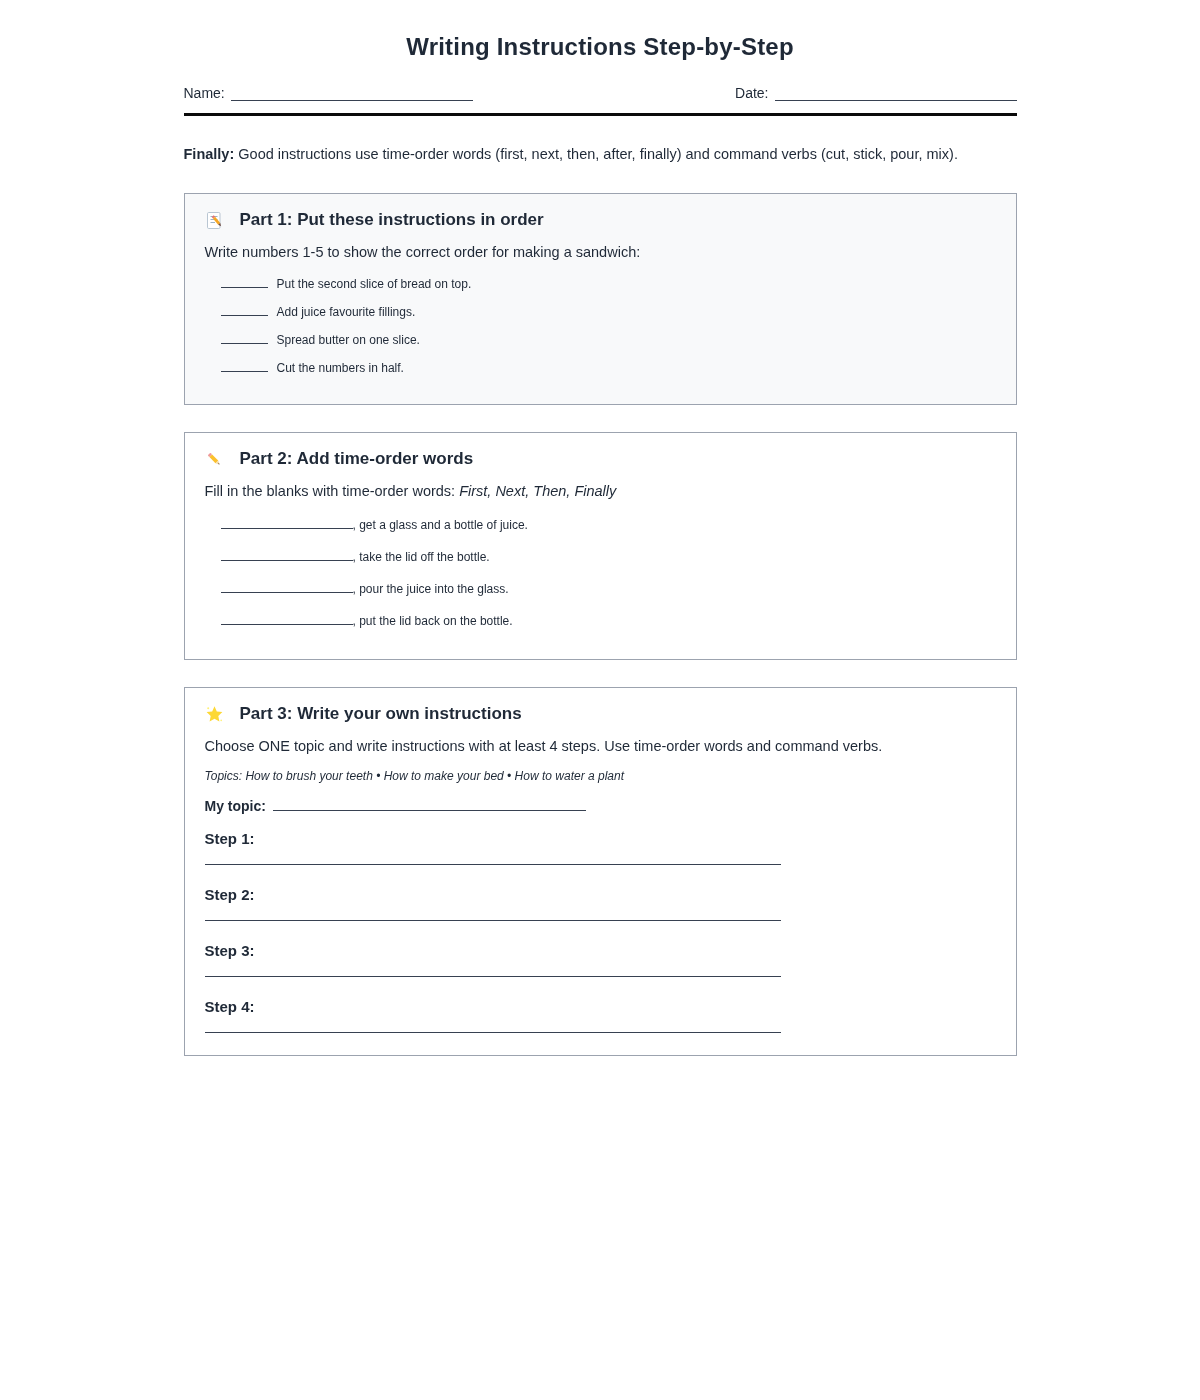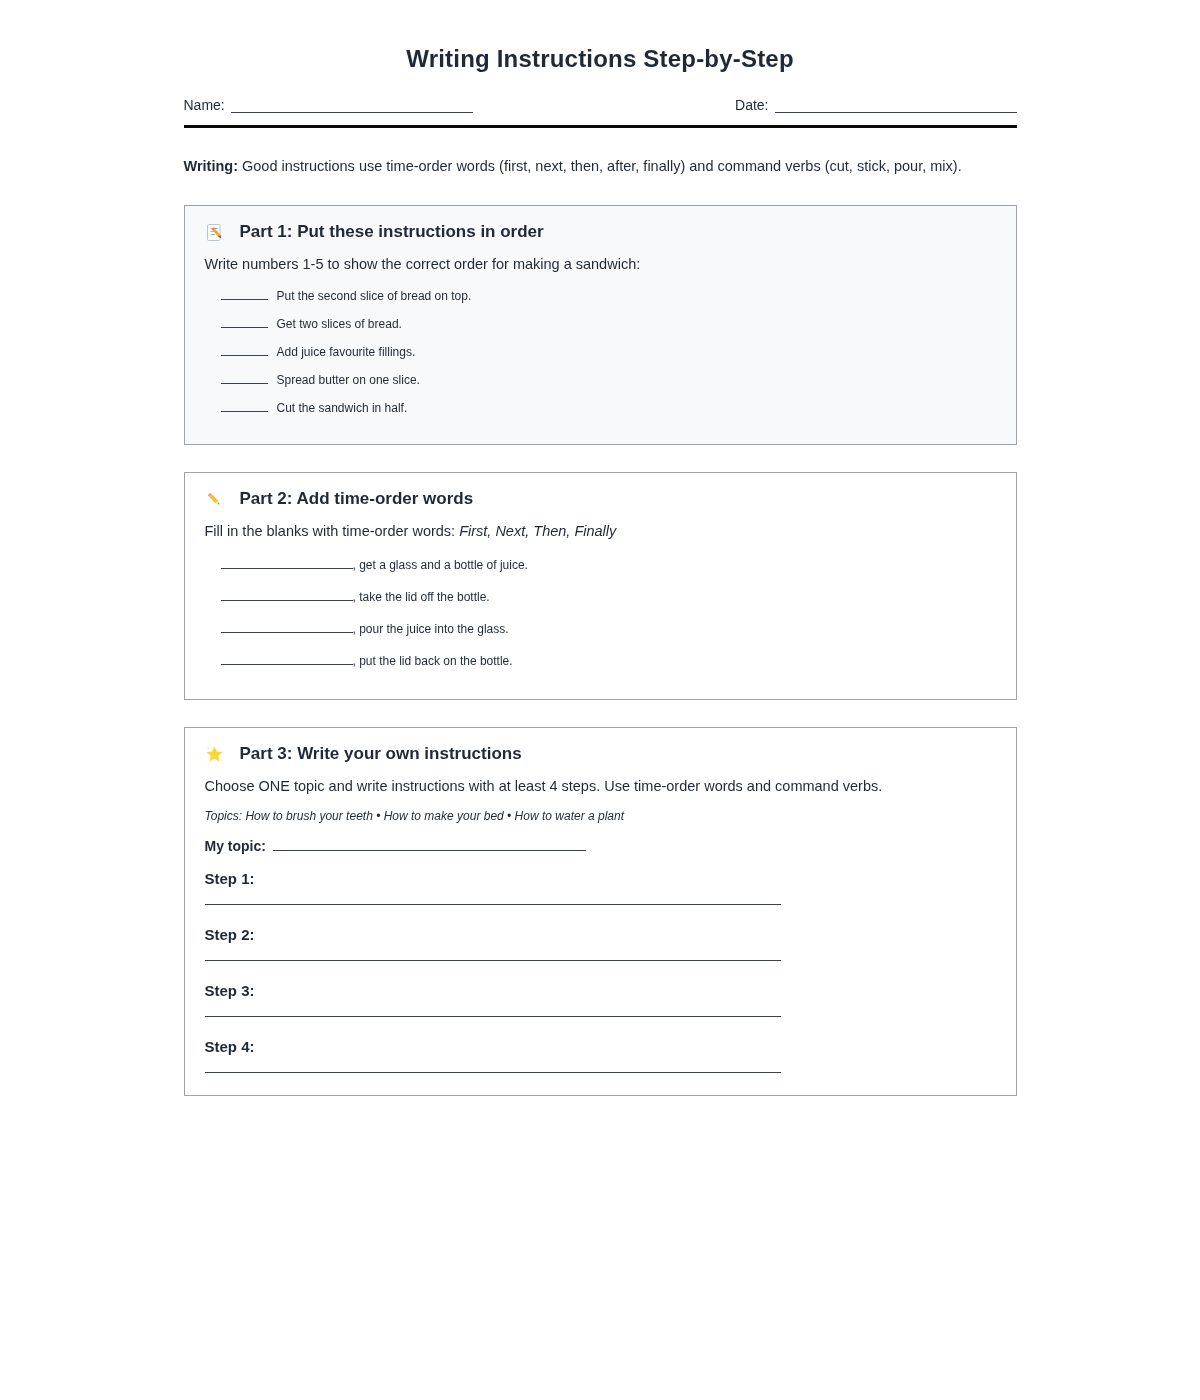--- a/index.html
+++ b/index.html
@@ -2,21 +2,21 @@
 <html><head>
 <meta charset="utf-8">
 <style>
   * { box-sizing: border-box; margin: 0; padding: 0; }
   html, body { background: #ffffff; }
   body {
     width: 1200px; height: 1400px;
     font-family: "Liberation Sans", "DejaVu Sans", sans-serif;
     color: #1f2937;
   }
-  .page { width: 833px; margin: 12px auto; padding-top: 33px; }
+  .page { width: 833px; margin: 0 auto; padding-top: 33px; }
 
   .title {
     font-size: 24px; font-weight: bold; text-align: center;
     color: #1f2937; margin-bottom: 24px; letter-spacing: 0.2px;
   }
 
   .id-row {
     display: flex; justify-content: space-between; align-items: flex-end;
     font-size: 14px; margin-bottom: 12px;
   }
@@ -86,21 +86,21 @@
     </div>
     <div class="id-field">
       <span>Date:</span>
       <span class="fill-line"></span>
     </div>
   </div>
 
   <div class="thick-rule"></div>
 
   <p class="reminder">
-    <strong>Writing:</strong>
+    <strong>Finally:</strong>
     <span>Good instructions use time-order words (first, next, then, after, finally) and command verbs (cut, stick, pour, mix).</span>
   </p>
 
   <section class="box shaded">
     <h2>
       <span class="icon">
         <svg viewBox="0 0 19 19" width="19" height="19">
           <rect x="2.5" y="1.5" width="12.5" height="16" rx="1.2" fill="#ffffff" stroke="#b9c6d2" stroke-width="1"></rect>
           <line x1="5.5" y1="5.5" x2="12.5" y2="5.5" stroke="#9db3c6" stroke-width="1"></line>
           <line x1="5.5" y1="8.5" x2="12.5" y2="8.5" stroke="#9db3c6" stroke-width="1"></line>
@@ -112,30 +112,27 @@
           </g>
         </svg>
       </span>
       <span>Part 1: Put these instructions in order</span>
     </h2>
     <p class="intro">Write numbers 1-5 to show the correct order for making a sandwich:</p>
     <div class="order-item">
       <span class="blank blank-sm"></span><span>Put the second slice of bread on top.</span>
     </div>
     <div class="order-item">
-      <span class="blank blank-sm"></span><span>Get two slices of bread.</span>
-    </div>
-    <div class="order-item">
       <span class="blank blank-sm"></span><span>Add juice favourite fillings.</span>
     </div>
     <div class="order-item">
       <span class="blank blank-sm"></span><span>Spread butter on one slice.</span>
     </div>
     <div class="order-item">
-      <span class="blank blank-sm"></span><span>Cut the sandwich in half.</span>
+      <span class="blank blank-sm"></span><span>Cut the numbers in half.</span>
     </div>
   </section>
 
   <section class="box">
     <h2>
       <span class="icon">
         <svg viewBox="0 0 19 19" width="19" height="19">
           <g transform="rotate(-45 9.5 9.5)">
             <rect x="7.6" y="1.8" width="3.8" height="2.4" rx="0.8" fill="#ef9a9a"></rect>
             <rect x="7.6" y="4.2" width="3.8" height="8.6" fill="#fbc02d"></rect>

